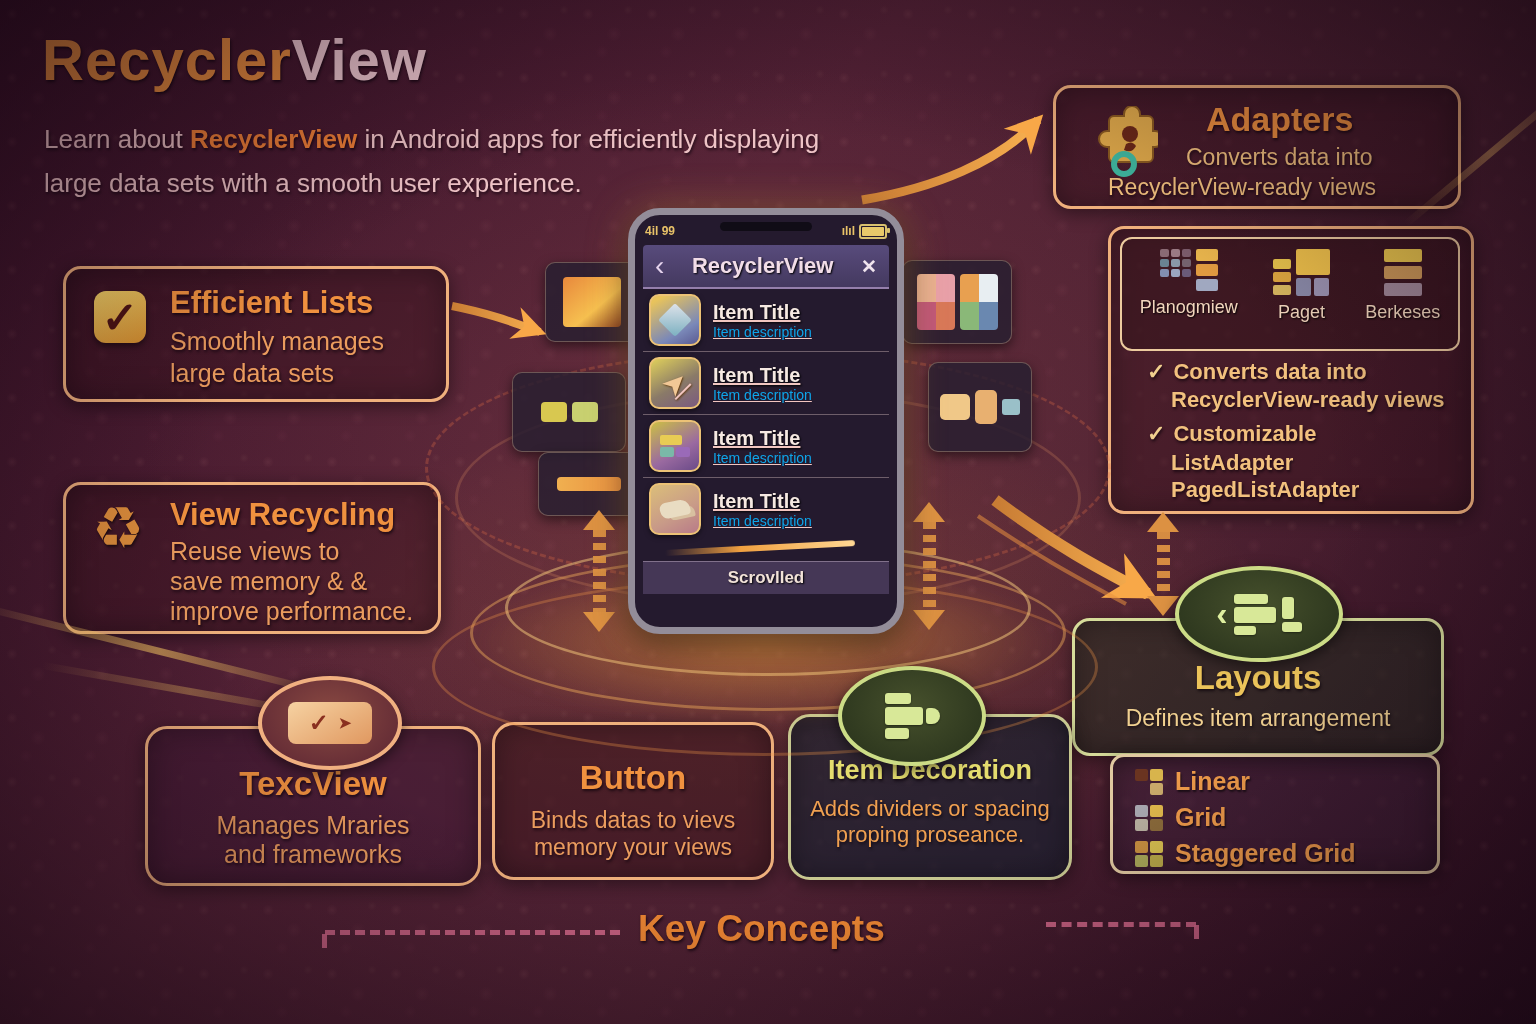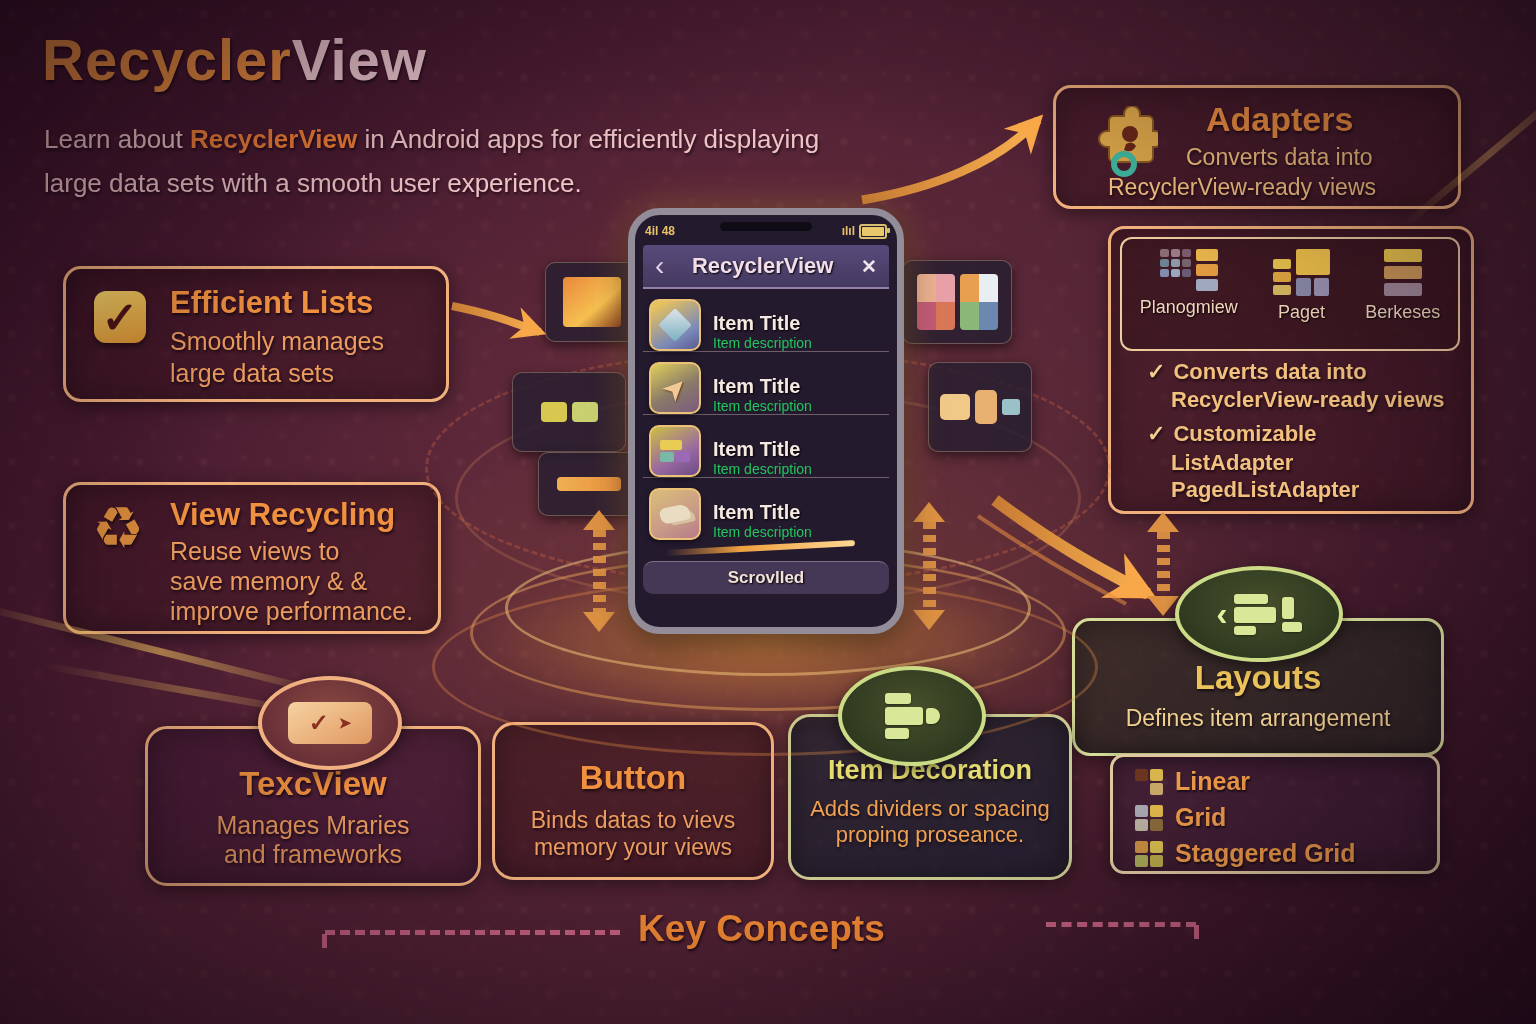--- a/index.html
+++ b/index.html
@@ -59,39 +59,39 @@
   .battery{display:inline-block;width:24px;height:11px;border:2px solid #d9c06e;border-radius:3px;position:relative;vertical-align:middle;margin-left:4px;}
   .battery::after{content:"";position:absolute;inset:1px;background:#e8c86a;border-radius:1px;}
   .battery::before{content:"";position:absolute;right:-5px;top:2px;width:3px;height:5px;background:#d9c06e;border-radius:1px;}
   .appbar{position:absolute;left:8px;right:8px;top:30px;height:44px;border-radius:4px 4px 0 0;
     background:linear-gradient(#584b7c,#44395f);display:flex;align-items:center;justify-content:space-between;
     padding:0 12px;box-sizing:border-box;border-bottom:2px solid rgba(210,180,220,.5);}
   .appbar .bk{font-size:28px;color:#e6d4ee;line-height:1;}
   .appbar .ttl{font-size:22px;font-weight:bold;color:#f2dde8;text-shadow:1px 1px 2px #000;}
   .appbar .cl{font-size:19px;font-weight:bold;color:#f0e4ee;}
   .plist{position:absolute;left:8px;right:8px;top:74px;}
-  .pitem{display:flex;align-items:flex-end;height:62px;padding:0 6px;border-bottom:1px solid rgba(232,204,204,.38);}
+  .pitem{display:flex;align-items:center;height:62px;padding:0 6px;border-bottom:1px solid rgba(232,204,204,.38);text-decoration:underline;}
   .tile{width:48px;height:48px;border-radius:10px;border:2px solid #ecc276;margin-right:12px;flex:none;
     display:flex;align-items:center;justify-content:center;box-shadow:0 2px 5px rgba(0,0,0,.5);}
   .tile1{background:linear-gradient(150deg,#e8c35c 10%,#7a88b8 70%,#5a5a92);}
   .tile2{background:linear-gradient(150deg,#d8c85c 5%,#8a7a68 55%,#7a5a80);}
   .tile3{background:linear-gradient(150deg,#c8b84c 5%,#9a6aa0 60%,#6a4a88);}
   .tile4{background:linear-gradient(150deg,#d8b87c 10%,#c89a88 60%,#b87a88);}
   .diam{width:24px;height:24px;transform:rotate(45deg);background:linear-gradient(135deg,#dfe3ea,#7ab0c0);border-radius:3px;}
   .arrw{font-size:26px;color:#f2c896;transform:rotate(-45deg);font-weight:bold;text-shadow:0 1px 2px #5a3000;}
   .blocks{display:grid;grid-template-columns:14px 14px;gap:2px;}
   .blocks i{display:block;height:10px;border-radius:2px;}
   .blob{width:30px;height:16px;background:#e9dcc2;border-radius:6px 10px 4px 8px;transform:rotate(-12deg);box-shadow:6px 5px 0 -2px #d8c0a0;}
   .ptxt .t{font-size:20px;font-weight:bold;color:#f6e9e2;text-shadow:1px 1px 2px #000;}
-  .ptxt .d{font-size:14px;color:#22c55e;}
+  .ptxt .d{font-size:14px;color:#0ea5e9;}
   .streakline{position:absolute;left:30px;top:330px;width:190px;height:6px;border-radius:3px;
     background:linear-gradient(90deg,transparent,#f0a040 40%,#ffd894);transform:rotate(-3deg);filter:blur(.4px);}
   .pfooter{position:absolute;left:8px;right:8px;top:346px;height:32px;background:rgba(96,80,120,.55);
     display:flex;align-items:center;justify-content:center;font-size:17px;font-weight:bold;color:#f2e2d8;
-    border-top:1px solid rgba(220,200,220,.4);text-shadow:1px 1px 2px #000;border-radius:10px;}
+    border-top:1px solid rgba(220,200,220,.4);text-shadow:1px 1px 2px #000;}
 
   
   .ring{position:absolute;border-radius:50%;border:3px solid rgba(240,172,92,.45);z-index:2;}
   .glowell{position:absolute;border-radius:50%;background:radial-gradient(ellipse,rgba(242,163,62,.5),transparent 70%);filter:blur(6px);z-index:2;}
   .fcard{position:absolute;background:rgba(40,30,48,.85);border:1px solid rgba(200,170,140,.4);border-radius:10px;z-index:3;
     box-shadow:0 4px 12px rgba(0,0,0,.5);display:flex;align-items:center;justify-content:center;gap:5px;}
   .fcard .ph{border-radius:4px;}
 
   
   .dasharrow{position:absolute;width:34px;display:flex;flex-direction:column;align-items:center;z-index:4;}
@@ -228,21 +228,21 @@
     <div class="recicon" style="left:26px;top:14px;">♻</div>
     <h2 class="shadowed" style="position:absolute;left:104px;top:12px;font-size:31px;">View Recycling</h2>
     <p class="shadowed" style="position:absolute;left:104px;top:52px;font-size:25px;">Reuse views to</p>
     <p class="shadowed" style="position:absolute;left:104px;top:82px;font-size:25px;">save memory &amp; &amp;</p>
     <p class="shadowed" style="position:absolute;left:104px;top:112px;font-size:25px;">improve performance.</p>
   </div>
 
   <div class="phone">
     <div class="notch"></div>
     <div class="statusbar">
-      <span>4il 48</span>
+      <span>4il 99</span>
       <span><span>ılıl</span><span class="battery"></span></span>
     </div>
     <div class="appbar">
       <span class="bk">‹</span>
       <span class="ttl">RecyclerView</span>
       <span class="cl">✕</span>
     </div>
     <div class="plist">
       <div class="pitem">
         <div class="tile tile1">

